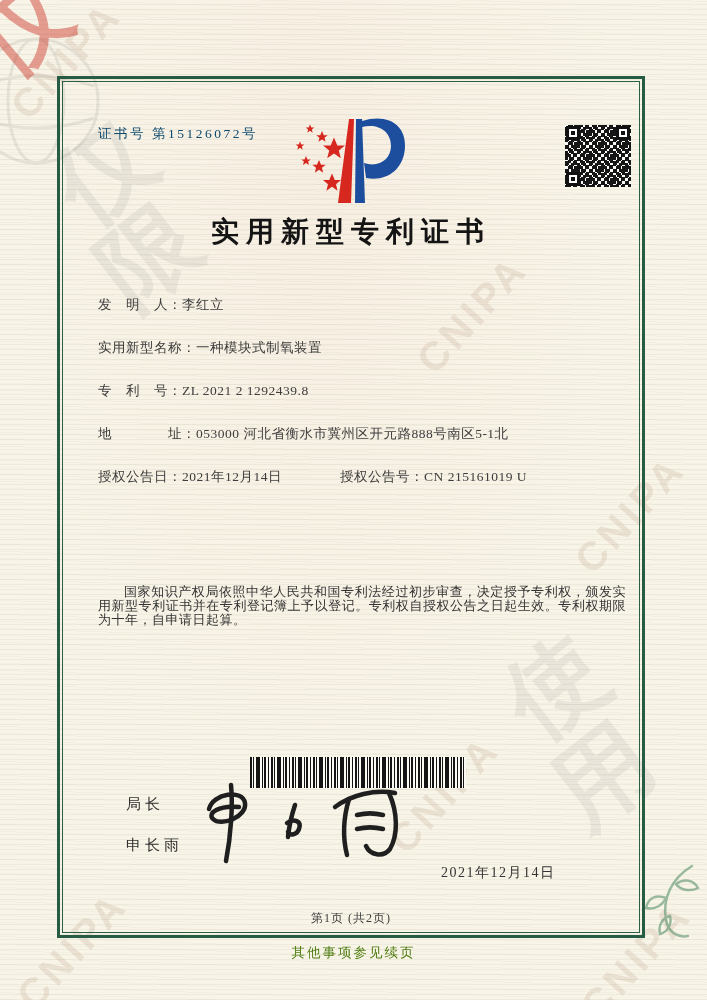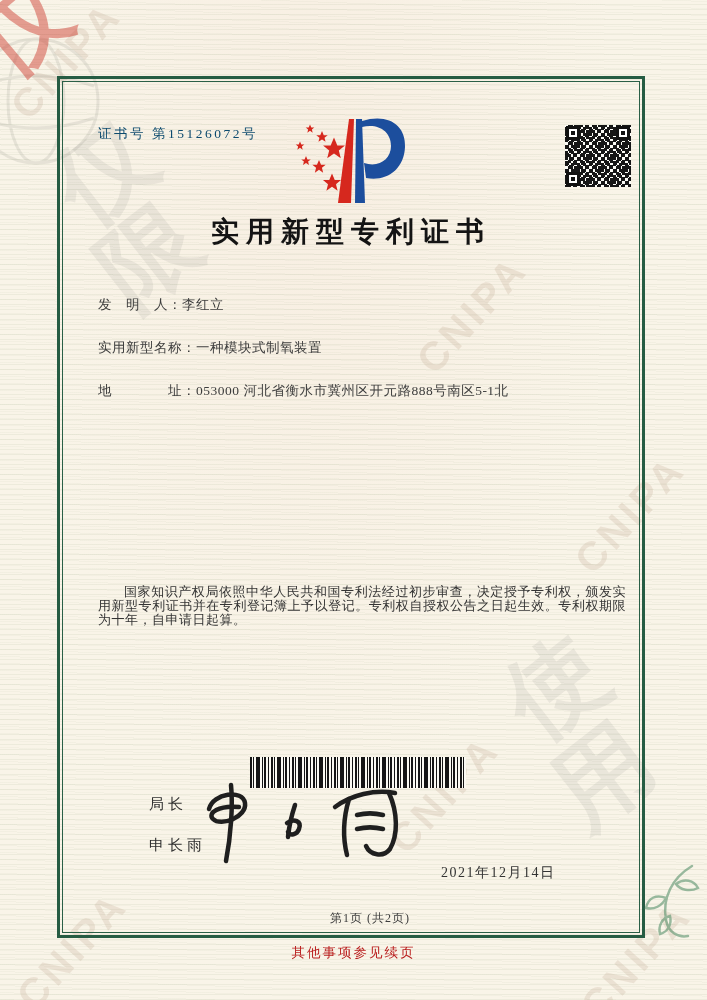--- a/index.html
+++ b/index.html
@@ -68,28 +68,28 @@
     font-size:13px;line-height:14px;color:#333;text-align:justify;
   }
   .paragraphs p{margin:0;text-indent:2em;letter-spacing:0.5px;}
   .barcode{
     position:absolute;left:190px;top:678px;width:216px;height:31px;
     background:
       repeating-linear-gradient(90deg,#151515 0 1px,transparent 1px 3px),
       repeating-linear-gradient(90deg,#151515 0 2px,transparent 2px 7px),
       #fbfaf3;
   }
-  .director{position:absolute;left:66px;top:716px;font-size:15px;color:#2e2e2e;letter-spacing:4px;margin-left:23px;}
+  .director{position:absolute;left:66px;top:716px;font-size:15px;color:#2e2e2e;letter-spacing:4px;}
   .director div{margin-bottom:22px;}
   .signature{position:absolute;left:133px;top:698px;}
   .issue-date{position:absolute;left:381px;top:785px;font-size:14px;letter-spacing:1.5px;color:#333;}
-  .page-info{position:absolute;left:0;top:831px;width:100%;text-align:center;font-size:12px;letter-spacing:1px;color:#3d3d3d;padding-left:19px;}
+  .page-info{position:absolute;left:0;top:831px;width:100%;text-align:center;font-size:12px;letter-spacing:1px;color:#3d3d3d;}
   .footer-note{
     position:absolute;left:0;top:944px;width:100%;text-align:center;z-index:2;
-    font-size:13.5px;letter-spacing:2px;color:#b91c1c;
+    font-size:13.5px;letter-spacing:2px;color:#4d7c0f;
   }
 </style>
 </head>
 <body>
 
 <div class="pattern"></div>
 
 <div class="wm wm-corner" style="left:-20px;top:-32px;">仅</div>
 <div class="wm wm-cnipa" style="left:2px;top:98px;">CNIPA</div>
 <div class="wm wm-cnipa" style="left:408px;top:352px;">CNIPA</div>
@@ -153,21 +153,27 @@
   <div class="title">实用新型专利证书</div>
 
   <div class="fields">
     <div class="field-row">
       <span>发　明　人：</span><span>李红立</span>
     </div>
     <div class="field-row">
       <span>实用新型名称：</span><span>一种模块式制氧装置</span>
     </div>
     <div class="field-row">
+      <span>专　利　号：</span><span>ZL 2021 2 1292439.8</span>
+    </div>
+    <div class="field-row">
       <span>地　　　　址：</span><span>053000 河北省衡水市冀州区开元路888号南区5-1北</span>
+    </div>
+    <div class="field-row grant-row">
+      <span>授权公告日：</span><span>2021年12月14日</span><span class="grant-gap"></span><span>授权公告号：</span><span>CN 215161019 U</span>
     </div>
   </div>
 
   <div class="paragraphs">
     <p>国家知识产权局依照中华人民共和国专利法经过初步审查，决定授予专利权，颁发实用新型专利证书并在专利登记簿上予以登记。专利权自授权公告之日起生效。专利权期限为十年，自申请日起算。</p>
   </div>
 
   <div class="barcode"></div>
 
   <div class="director">

